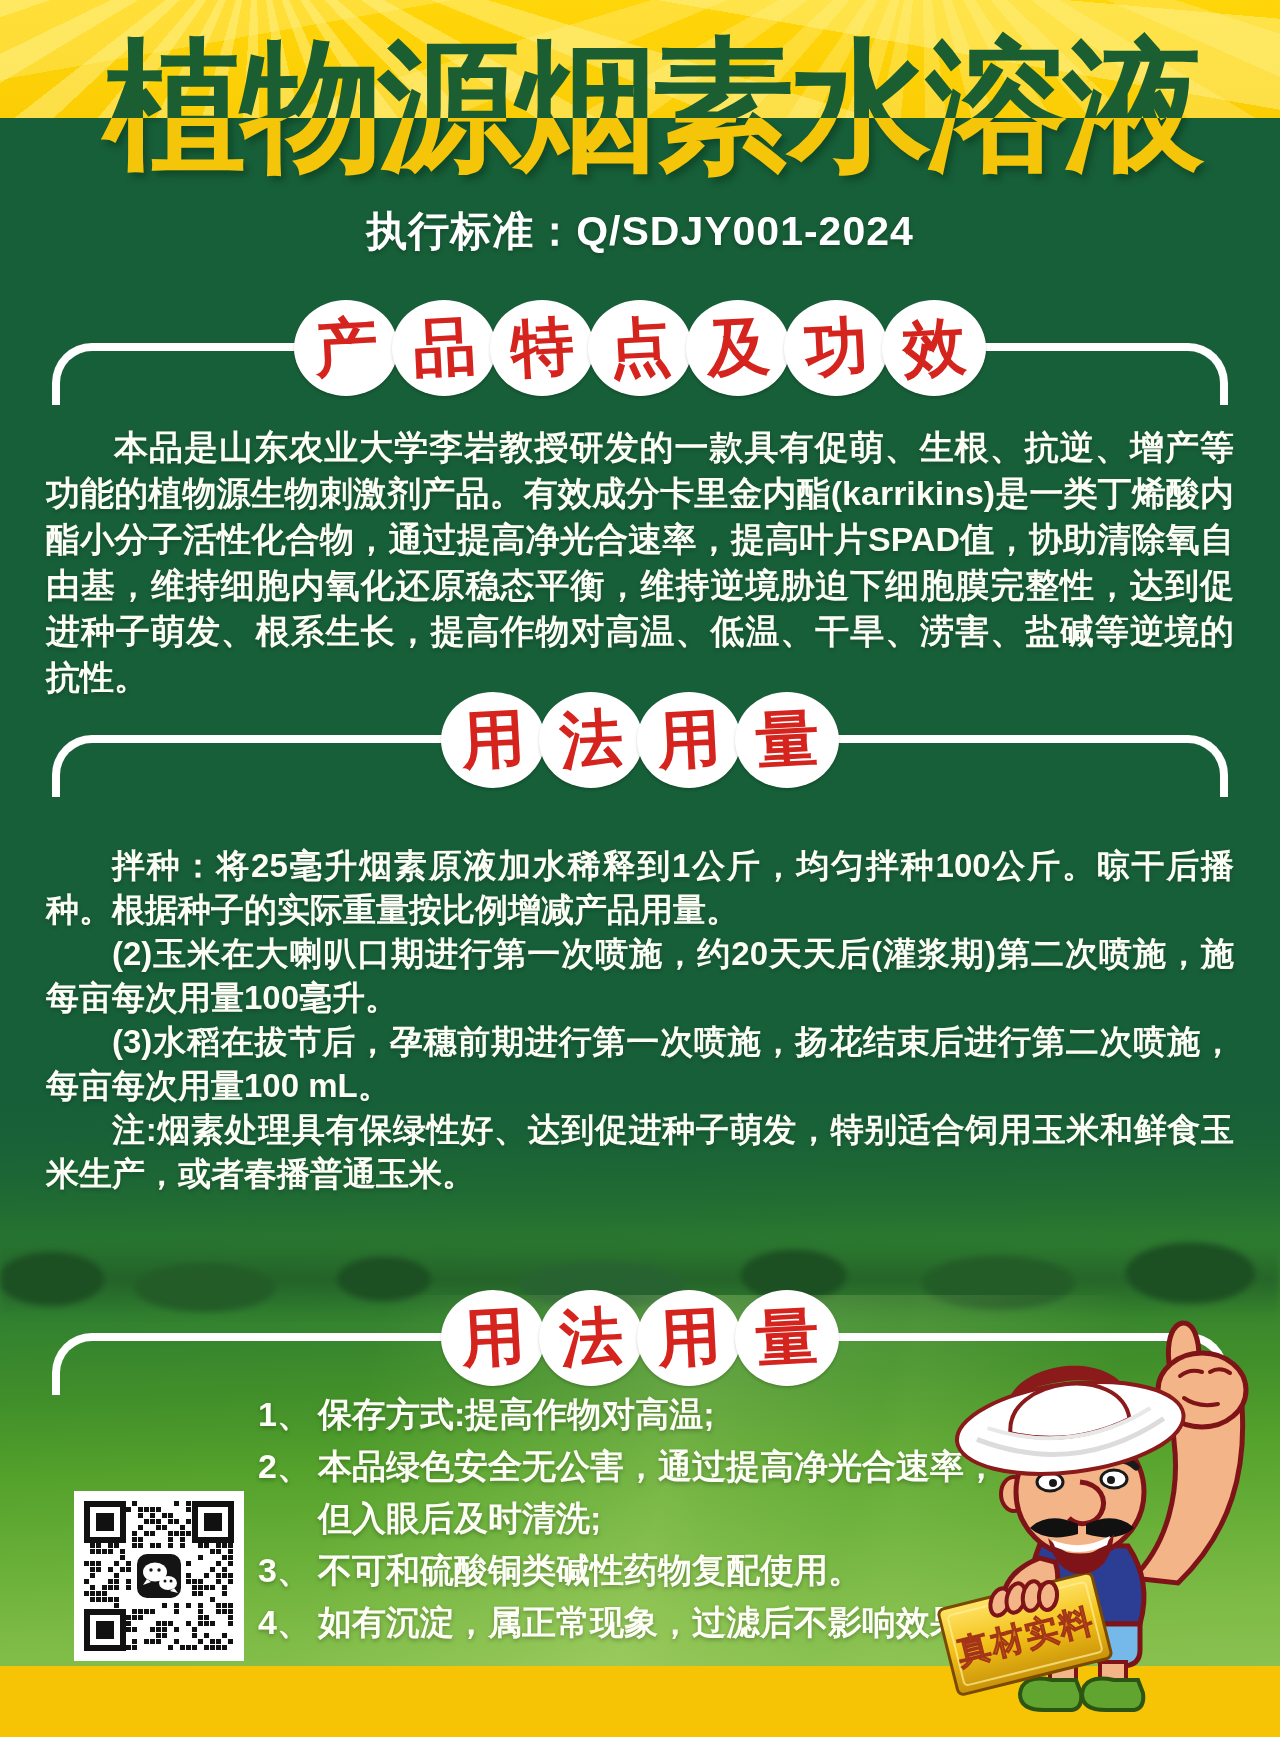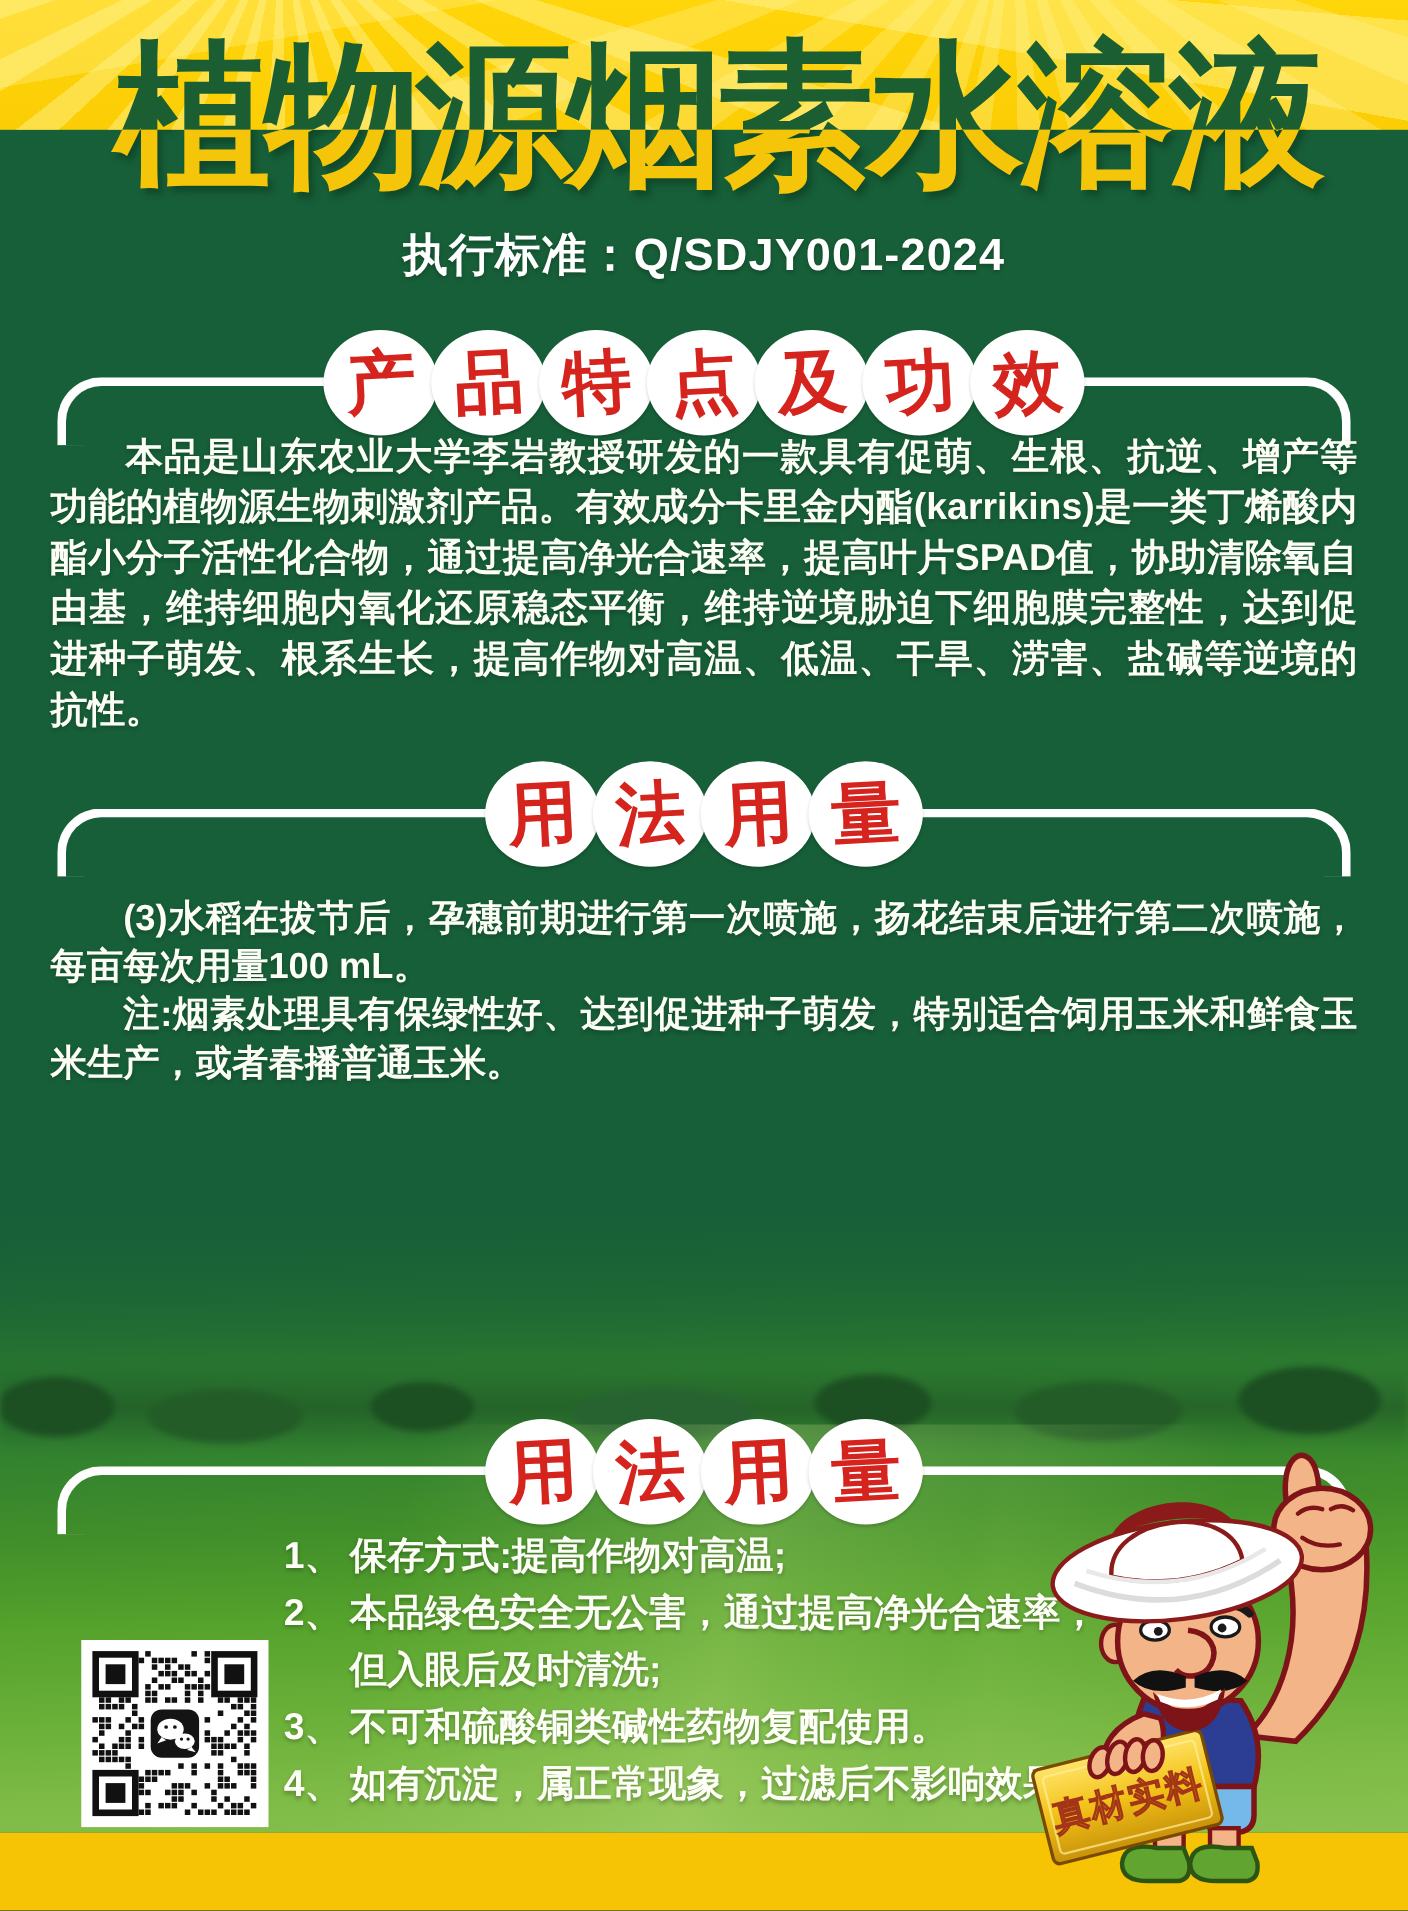--- a/index.html
+++ b/index.html
@@ -67,21 +67,21 @@
   .el{
     flex:none;width:104px;height:96px;margin:0 -3px;background:#ffffff;border-radius:50%;
     display:flex;align-items:center;justify-content:center;
     box-shadow:0 2px 3px rgba(0,0,0,.18);
   }
   .hchar{
     font-family:"Liberation Serif", serif;font-size:63px;font-weight:bold;color:#d5231d;
     transform:rotate(-3deg);line-height:1;
   }
   
-  .paras{position:absolute;left:46px;right:46px;}
+  .paras{position:absolute;left:46px;right:46px;margin-top:32px;}
   #paras0{top:392px;}
   #paras1{top:812px;}
   .para{
     margin:0;color:#fdfef6;text-align:justify;text-indent:2em;font-weight:600;
     text-shadow:0 2px 4px rgba(0,0,0,.22);
   }
   #paras0 .para{font-size:34px;line-height:46px;}
   #paras1 .para{font-size:33px;line-height:44px;}
   
   .notes{position:absolute;left:258px;top:1388px;width:860px;}
@@ -174,20 +174,22 @@
         <div class="el">
           <span class="hchar">量</span>
         </div>
       </div>
   </div>
 
   <div class="paras" id="paras0">
       <p class="para">本品是山东农业大学李岩教授研发的一款具有促萌、生根、抗逆、增产等功能的植物源生物刺激剂产品。有效成分卡里金内酯(karrikins)是一类丁烯酸内酯小分子活性化合物，通过提高净光合速率，提高叶片SPAD值，协助清除氧自由基，维持细胞内氧化还原稳态平衡，维持逆境胁迫下细胞膜完整性，达到促进种子萌发、根系生长，提高作物对高温、低温、干旱、涝害、盐碱等逆境的抗性。</p>
     </div>
   <div class="paras" id="paras1">
+      <p class="para">拌种：将25毫升烟素原液加水稀释到1公斤，均匀拌种100公斤。晾干后播种。根据种子的实际重量按比例增减产品用量。</p>
+      <p class="para">(2)玉米在大喇叭口期进行第一次喷施，约20天天后(灌浆期)第二次喷施，施每亩每次用量100毫升。</p>
       <p class="para">(3)水稻在拔节后，孕穗前期进行第一次喷施，扬花结束后进行第二次喷施，每亩每次用量100 mL。</p>
       <p class="para">注:烟素处理具有保绿性好、达到促进种子萌发，特别适合饲用玉米和鲜食玉米生产，或者春播普通玉米。</p>
     </div>
 
   <div class="notes">
       <div class="li">
         <span class="num">1、</span>
         <span class="txt">保存方式:提高作物对高温;</span>
       </div>
       <div class="li">

